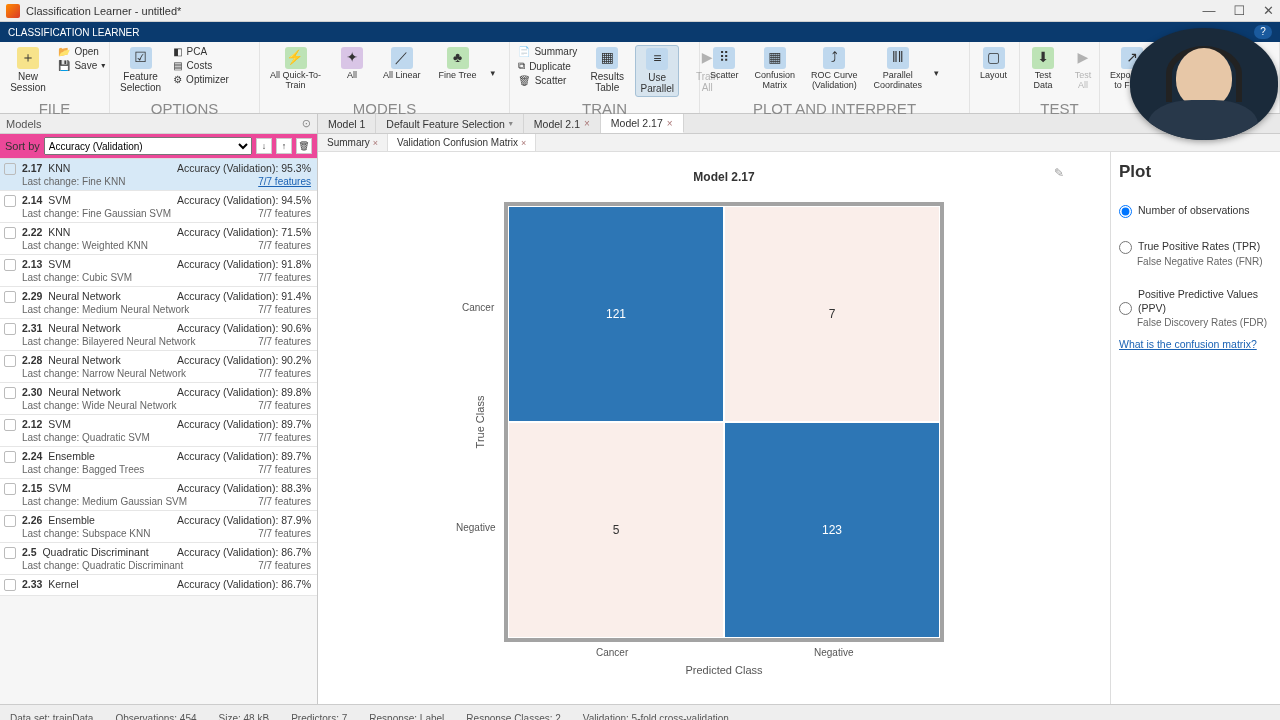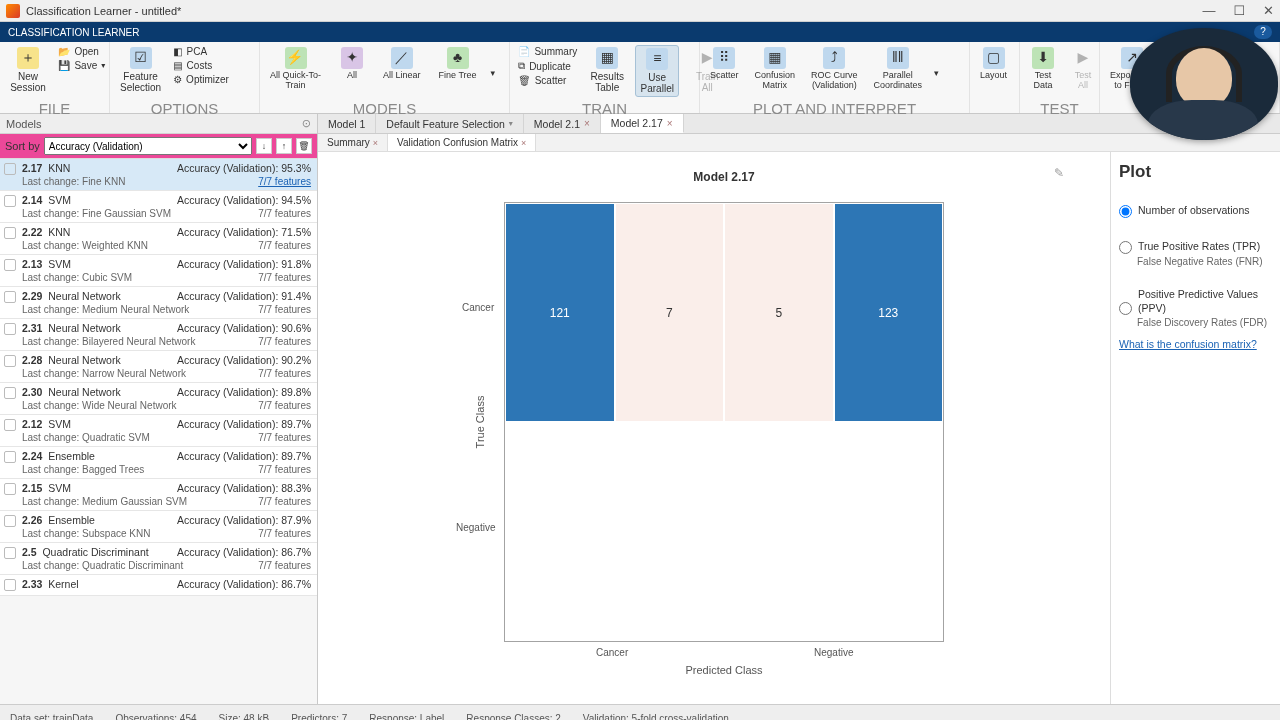--- a/index.html
+++ b/index.html
@@ -40,21 +40,21 @@
 .tab .dd{ font-size:8px; color:#888;}
 .tab .x{ color:#a77; font-size:10px;}
 .subtabs { display:flex; height:18px; background:#f2f2f2; border-bottom:1px solid #ddd; font-size:10px;}
 .subtab { padding:2px 9px; border-right:1px solid #ddd; cursor:pointer; display:flex; align-items:center; gap:3px;}
 .subtab.active { background:#fff; }
 .plotarea { flex:1; display:flex; }
 .chartzone { flex:1; position:relative; padding:18px 40px 30px 60px;}
 .charttitle { text-align:center; font-weight:600; font-size:12px; margin-bottom:8px;}
 .editicon { position:absolute; right:46px; top:14px; font-size:12px; color:#999; cursor:pointer;}
 .cm { position:relative; width:440px; height:440px; margin:0 auto; }
-.cm .grid { width:100%; height:100%; display:grid; grid-template-columns:1fr 1fr 1fr 1fr; grid-template-rows:1fr 1fr; border:1px solid #a3a3a3;margin-top:18px;}
+.cm .grid { width:100%; height:100%; display:grid; grid-template-columns:1fr 1fr; grid-template-rows:1fr 1fr; border:4px solid #a3a3a3;margin-top:18px;}
 .cm .cell { display:flex; align-items:center; justify-content:center; font-size:12px; border:1px solid #fff;}
 .cm .cell.tp { background:#2d76b5; color:#fff; position:relative;}
 .cm .cell.fn { background:#faeeea; color:#333;}
 .cm .ylab { position:absolute; left:-50px; top:50%; transform:translateY(-50%) rotate(-90deg); font-size:11px; color:#555;}
 .cm .tick { position:absolute; font-size:10px; color:#555;}
 .cm .xlabel { position:absolute; bottom:-34px; left:50%; transform:translateX(-50%); font-size:11px; color:#555;}
 .rightpanel { width:170px; border-left:1px solid #ddd; padding:10px 8px; font-size:10.5px; color:#333;}
 .rightpanel h4{ font-size:17px; font-weight:600; margin-bottom:6px;}
 .ropt { display:flex; gap:6px; margin:21px 0 2px; align-items:flex-end;}
 .ropt input{ margin-top:2px;}

